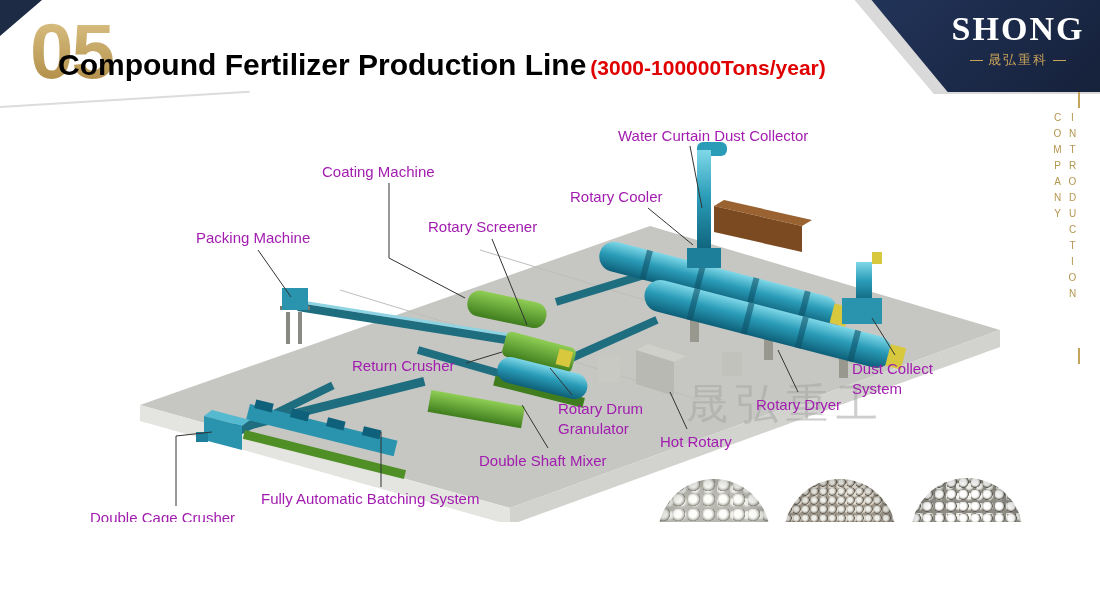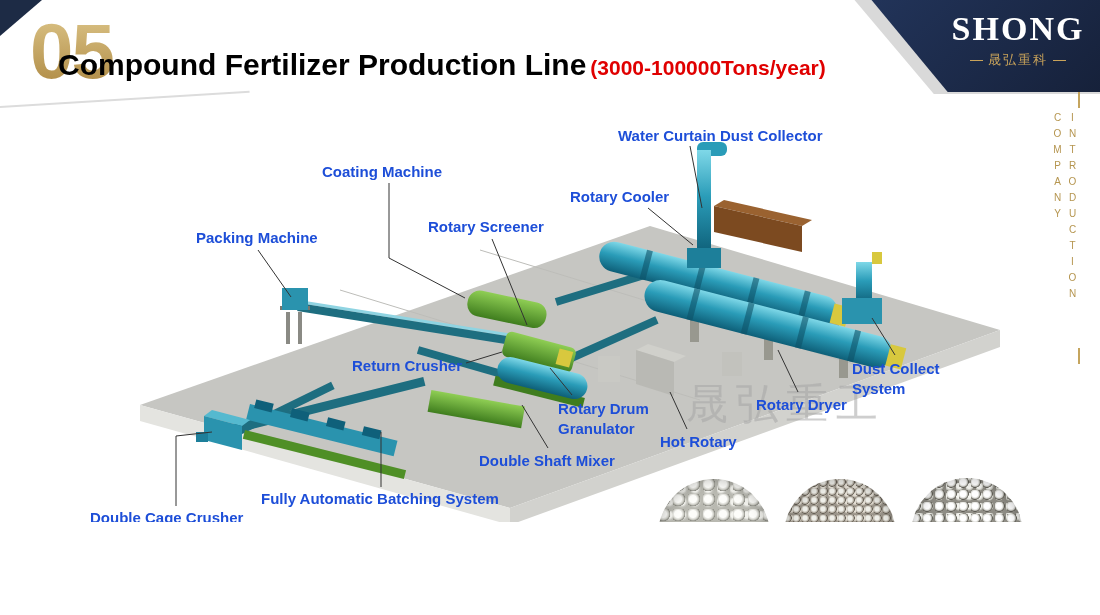--- a/index.html
+++ b/index.html
@@ -43,21 +43,21 @@
 
   
   .diagram{position:absolute;left:0;top:0;z-index:1;}
   .wm-en{position:absolute;left:188px;top:258px;font-size:82px;font-weight:700;
          letter-spacing:18px;color:rgba(226,226,226,0.55);z-index:2;white-space:nowrap;}
   .wm-cn{position:absolute;left:686px;top:376px;font-size:42px;letter-spacing:8px;
          color:rgba(165,165,165,0.55);z-index:2;white-space:nowrap;}
   .leaders{position:absolute;left:0;top:0;z-index:3;pointer-events:none;}
 
   
-  .label{position:absolute;font-size:15px;color:#1d4ed8;line-height:20px;z-index:4;font-weight:bold;}
+  .label{position:absolute;font-size:15px;color:#a21caf;line-height:20px;z-index:4;}
 
   
   .granule{position:absolute;width:112px;height:112px;border-radius:50%;z-index:4;
            box-shadow:inset 0 0 14px rgba(0,0,0,0.28);}
   .g1{left:658px;top:479px;background-color:#b9b9b1;
       background-image:
         radial-gradient(circle at 5px 5px,#fdfdfa 0 3.5px,#d2d2cb 5.5px,rgba(138,138,130,.95) 7px,transparent 7.5px),
         radial-gradient(circle at 4px 4px,#f2f2ed 0 3px,#c4c4bd 5px,transparent 6.5px);
       background-size:15px 15px,13px 13px;background-position:0 0,7px 6px;}
   .g2{left:784px;top:479px;background-color:#9a948a;

